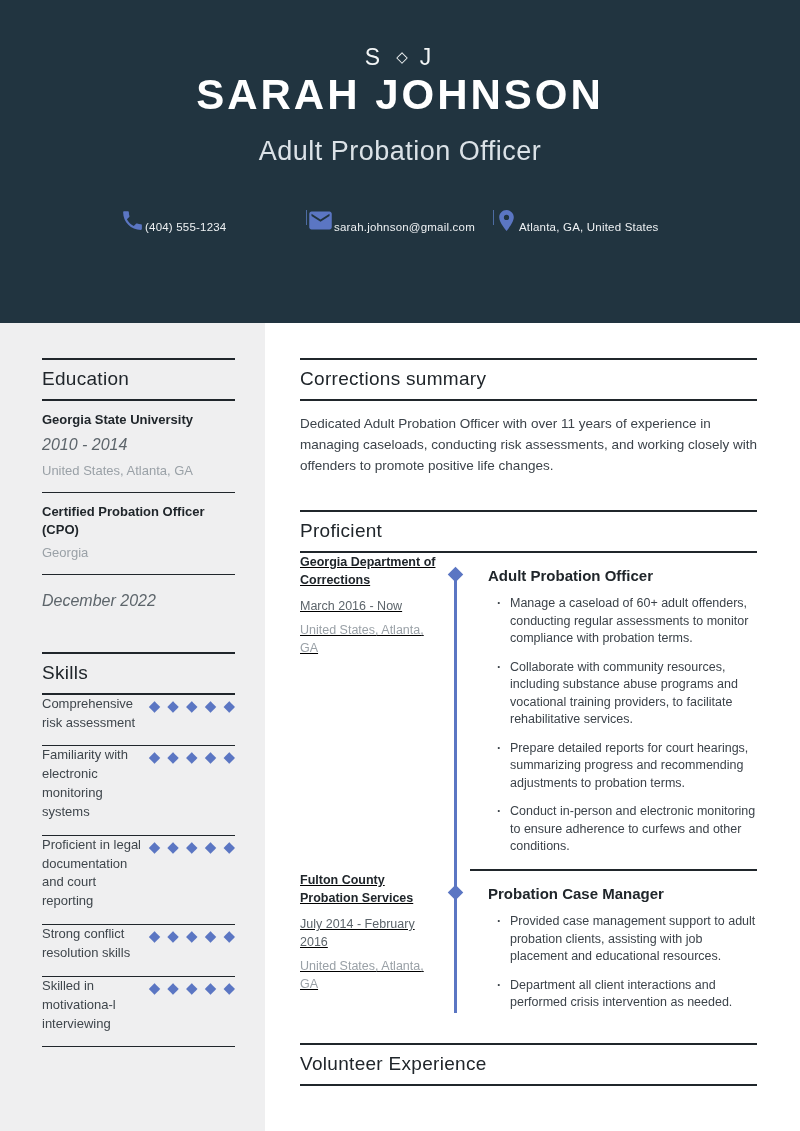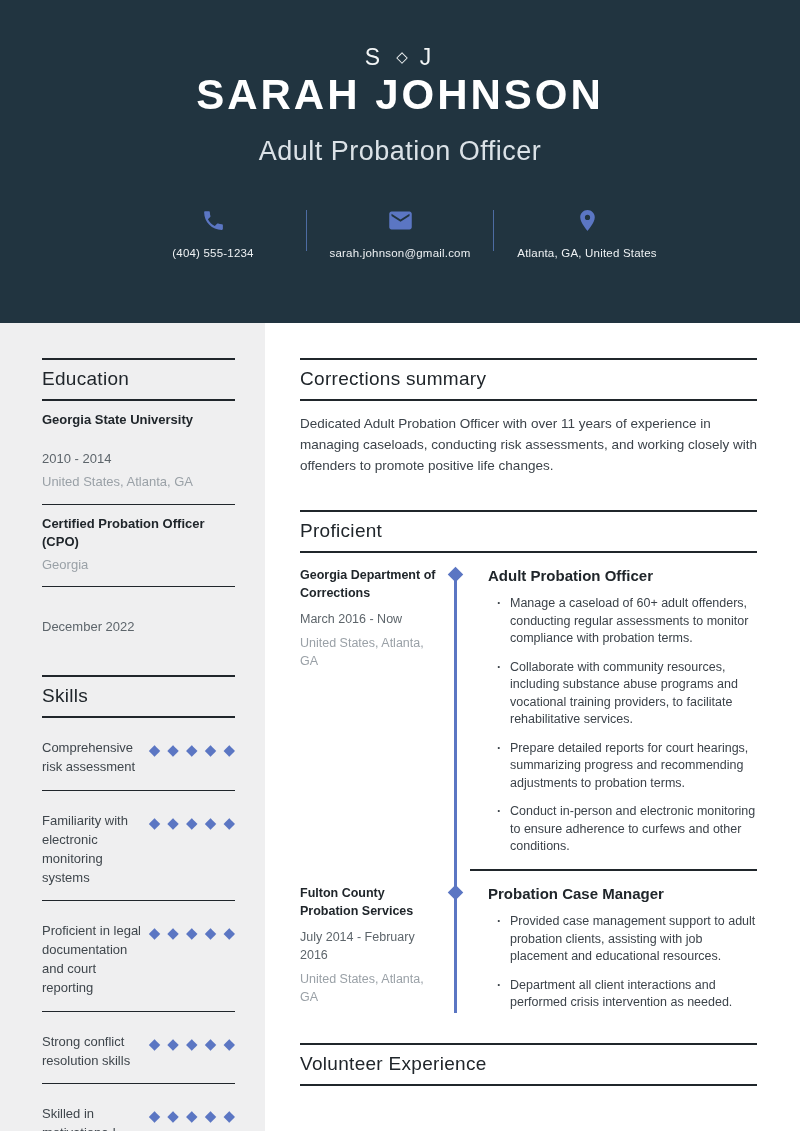--- a/index.html
+++ b/index.html
@@ -19,54 +19,54 @@
 
   
   .header{height:323px;background:var(--header-bg);color:#fff;text-align:center;padding-top:44px;}
   .monogram{display:flex;justify-content:center;align-items:center;gap:12px;
             font-size:23px;font-weight:400;letter-spacing:4px;color:#f2f5f6;}
   .monogram .diamond-sep{font-size:15px;letter-spacing:0;transform:translateY(-1px);}
   .full-name{font-size:42px;font-weight:700;letter-spacing:3px;color:#ffffff;}
   .job-title{margin-top:17px;font-size:27px;font-weight:400;color:#dbe2e7;letter-spacing:.5px;}
 
   .contact-row{margin-top:40px;display:flex;justify-content:center;align-items:stretch;}
-  .contact-item{width:186px;display:flex;flex-direction:column;}
+  .contact-item{width:186px;display:flex;flex-direction:row;}
   .contact-item .cicon{height:26px;display:flex;align-items:center;justify-content:center;}
   .contact-item .clabel{margin-top:14px;font-size:11.5px;color:#eef1f3;letter-spacing:.2px;}
   .contact-sep{width:1px;background:#4d6ca3;margin:3px 0 8px;}
   .cicon svg{display:block;}
 
   
   .body-cols{display:flex;height:808px;}
   .sidebar{width:265px;flex-shrink:0;background:var(--sidebar-bg);padding:35px 30px 0 42px;}
   .main{flex:1;background:#fff;padding:35px 43px 0 35px;}
 
   .section-heading{border-top:2px solid var(--rule);border-bottom:2px solid var(--rule);
                    padding:8px 0 9px;font-size:19px;font-weight:500;color:var(--ink);letter-spacing:.3px;}
 
   
   .edu-item{border-bottom:1.5px solid var(--rule);padding:10px 0 12px;}
   .edu-item.no-rule{border-bottom:none;}
   .edu-title{font-size:13px;font-weight:700;color:var(--ink);line-height:1.4;}
-  .edu-date{font-size:13px;color:var(--gray-mid);margin-top:21px;line-height:1.4;}
+  .edu-date{font-size:16px;color:var(--gray-mid);margin-top:5px;line-height:1.4;font-style:italic;}
   .edu-loc{font-size:13px;color:var(--gray-light);margin-top:5px;line-height:1.4;}
 
   .skills-block{margin-top:27px;}
   .skill-item{display:flex;justify-content:space-between;align-items:flex-start;
-              border-bottom:1.5px solid var(--rule);padding:21px 0 13px;}
+              border-bottom:1.5px solid var(--rule);padding:0 0 13px;}
   .skill-label{width:138px;font-size:13px;color:#3f464c;line-height:1.45;}
   .skill-rating{color:var(--accent);font-size:15px;white-space:nowrap;word-spacing:3px;padding-top:2px;}
 
   
   .summary-text{margin-top:13px;font-size:13.5px;color:var(--body);line-height:1.55;}
   .experience-block{margin-top:33px;}
   .volunteer-block{margin-top:20px;}
 
   .entry{display:flex;}
-  .entry-meta{width:140px;flex-shrink:0;padding-top:13px;}
+  .entry-meta{width:140px;flex-shrink:0;text-decoration:underline;}
   .entry-org{font-size:12.5px;font-weight:700;color:var(--ink);line-height:1.45;}
   .entry-dates{font-size:12.5px;color:var(--gray-mid);margin-top:8px;line-height:1.45;}
   .entry-loc{font-size:12.5px;color:var(--gray-light);margin-top:6px;line-height:1.45;}
   .entry-timeline{width:30px;flex-shrink:0;position:relative;}
   .tl-marker{position:absolute;top:16px;left:50%;width:11px;height:11px;margin-left:-5.5px;
              background:var(--accent);transform:rotate(45deg);}
   .tl-line{position:absolute;left:50%;width:3px;margin-left:-1.5px;background:var(--accent);top:0;bottom:0;}
   .entry.tl-start .tl-line{top:24px;}
   .entry.tl-end .tl-line{bottom:10px;}
   .entry-content{flex:1;padding-top:13px;padding-left:18px;}

